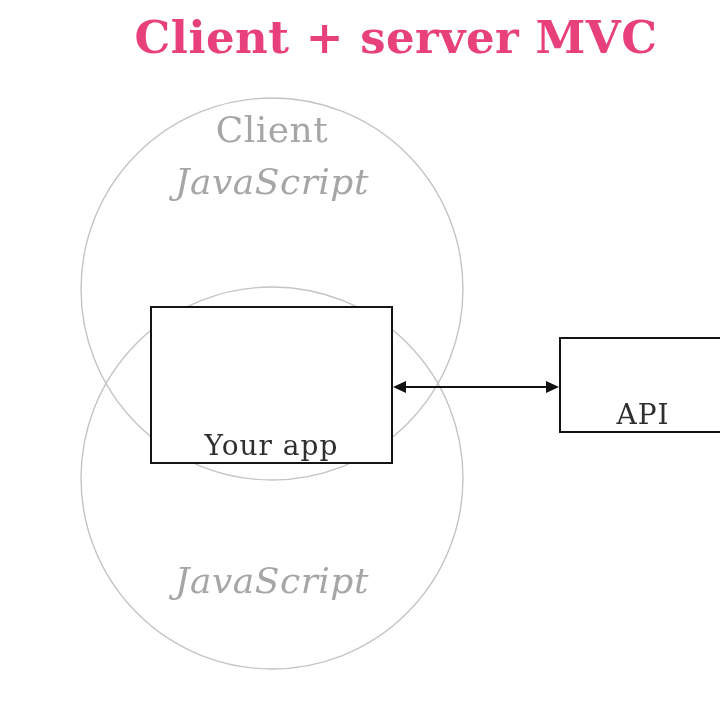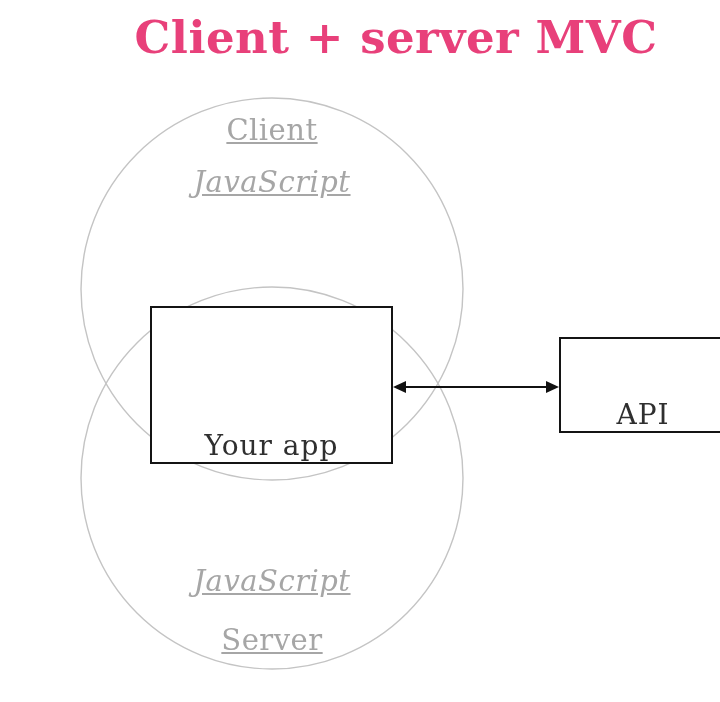--- a/index.html
+++ b/index.html
@@ -43,26 +43,25 @@
     stroke-width:2;
   }
   .arrow-head{
     fill:var(--arrow-black);
     stroke:none;
   }
   .gray-label{
     position:absolute;
     left:116px;width:240px;
     text-align:center;
-    font-size:29px;
+    font-size:36px;
     line-height:30px;
     color:var(--label-gray);
     letter-spacing:0.5px;
     white-space:nowrap;
-    text-decoration:underline;
   }
   .gray-label.italic{font-style:italic;}
   .node-box{
     position:absolute;
     box-sizing:border-box;
     background:var(--background);
     border:2.5px solid var(--node-border);
     display:flex;
     align-items:flex-end;
     justify-content:center;
@@ -88,21 +87,20 @@
     <polygon class="arrow-head" points="357,387 370,381 370,393"></polygon>
     <polygon class="arrow-head" points="523,387 510,381 510,393"></polygon>
   </svg>
 
   <div class="gray-label" style="top:115px">Client</div>
 
   <div class="gray-label italic" style="top:167px">JavaScript</div>
 
   <div class="gray-label italic" style="top:566px">JavaScript</div>
 
-  <div class="gray-label" style="top:625px">Server</div>
 
   <div class="node-box node-your-app">
     <span>Your app</span>
   </div>
 
   <div class="node-box node-api">
     <span>API</span>
   </div>
 
 </div>

